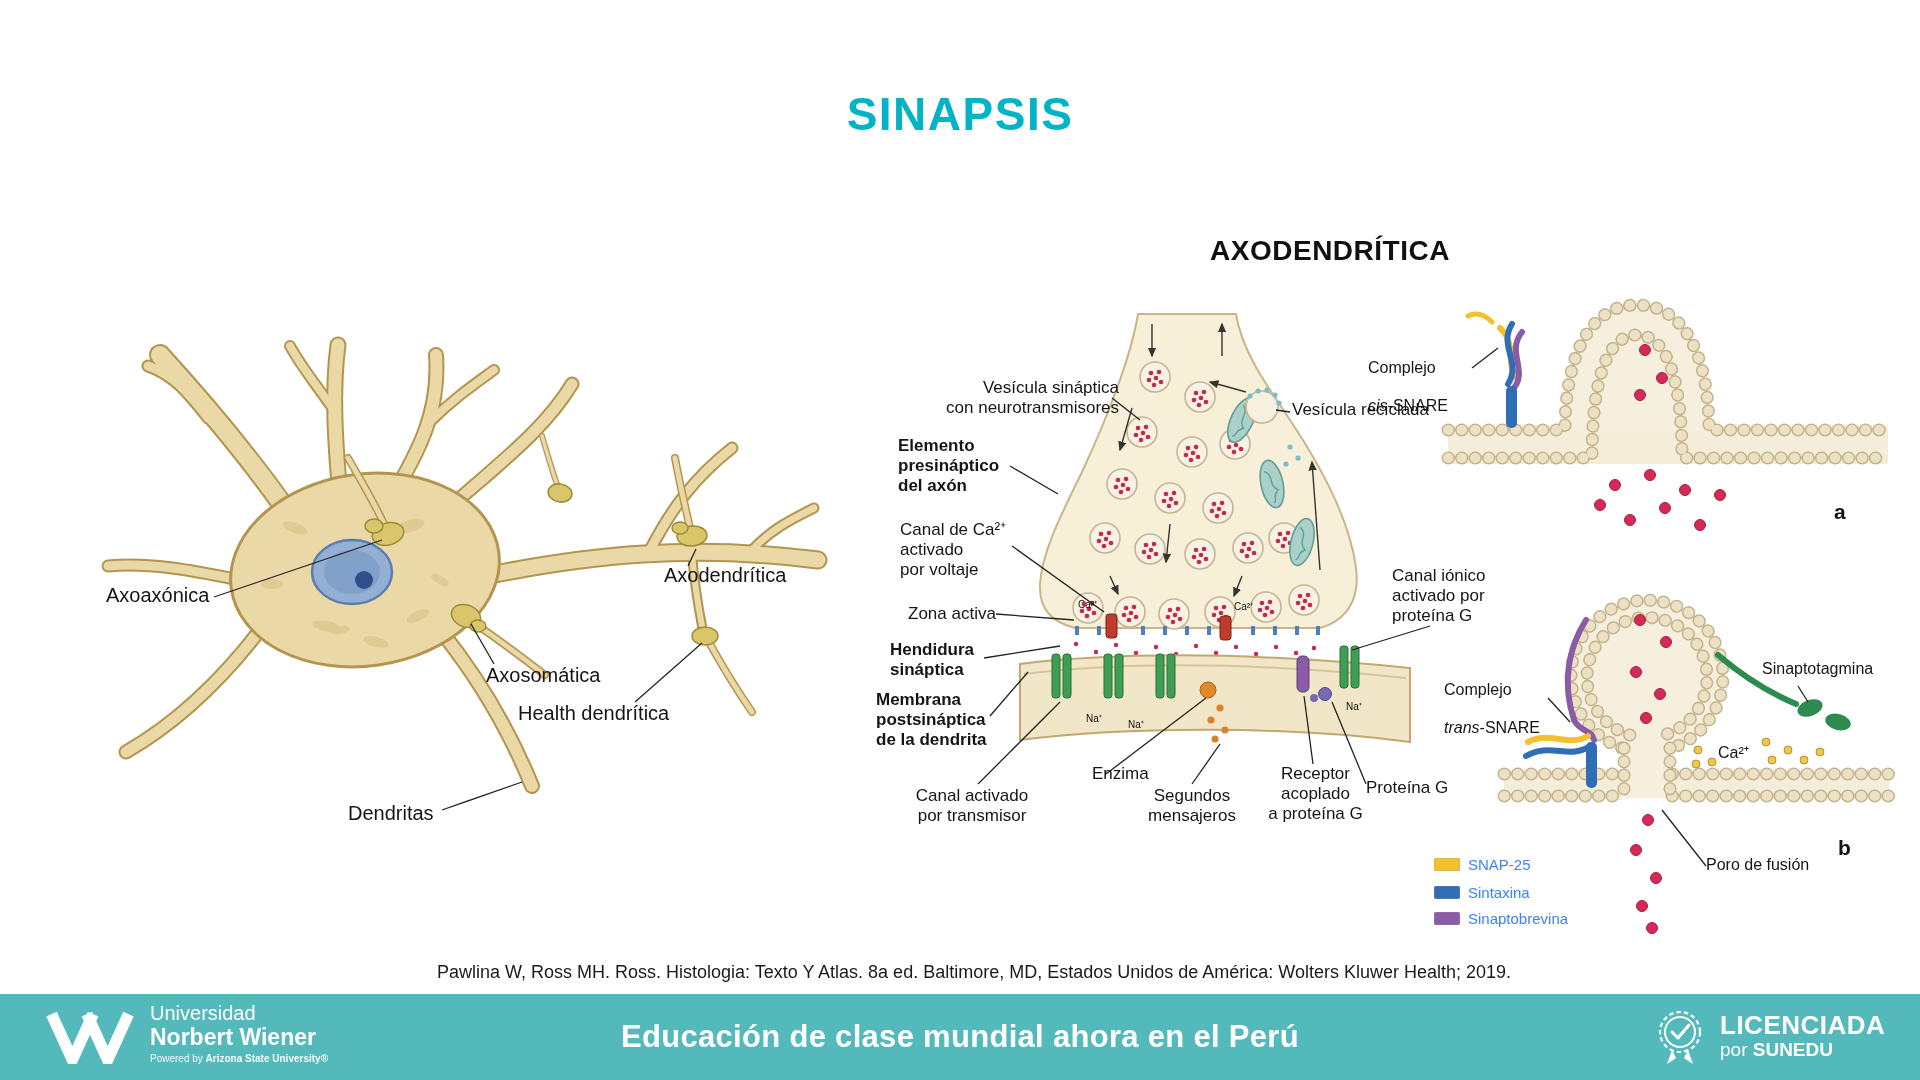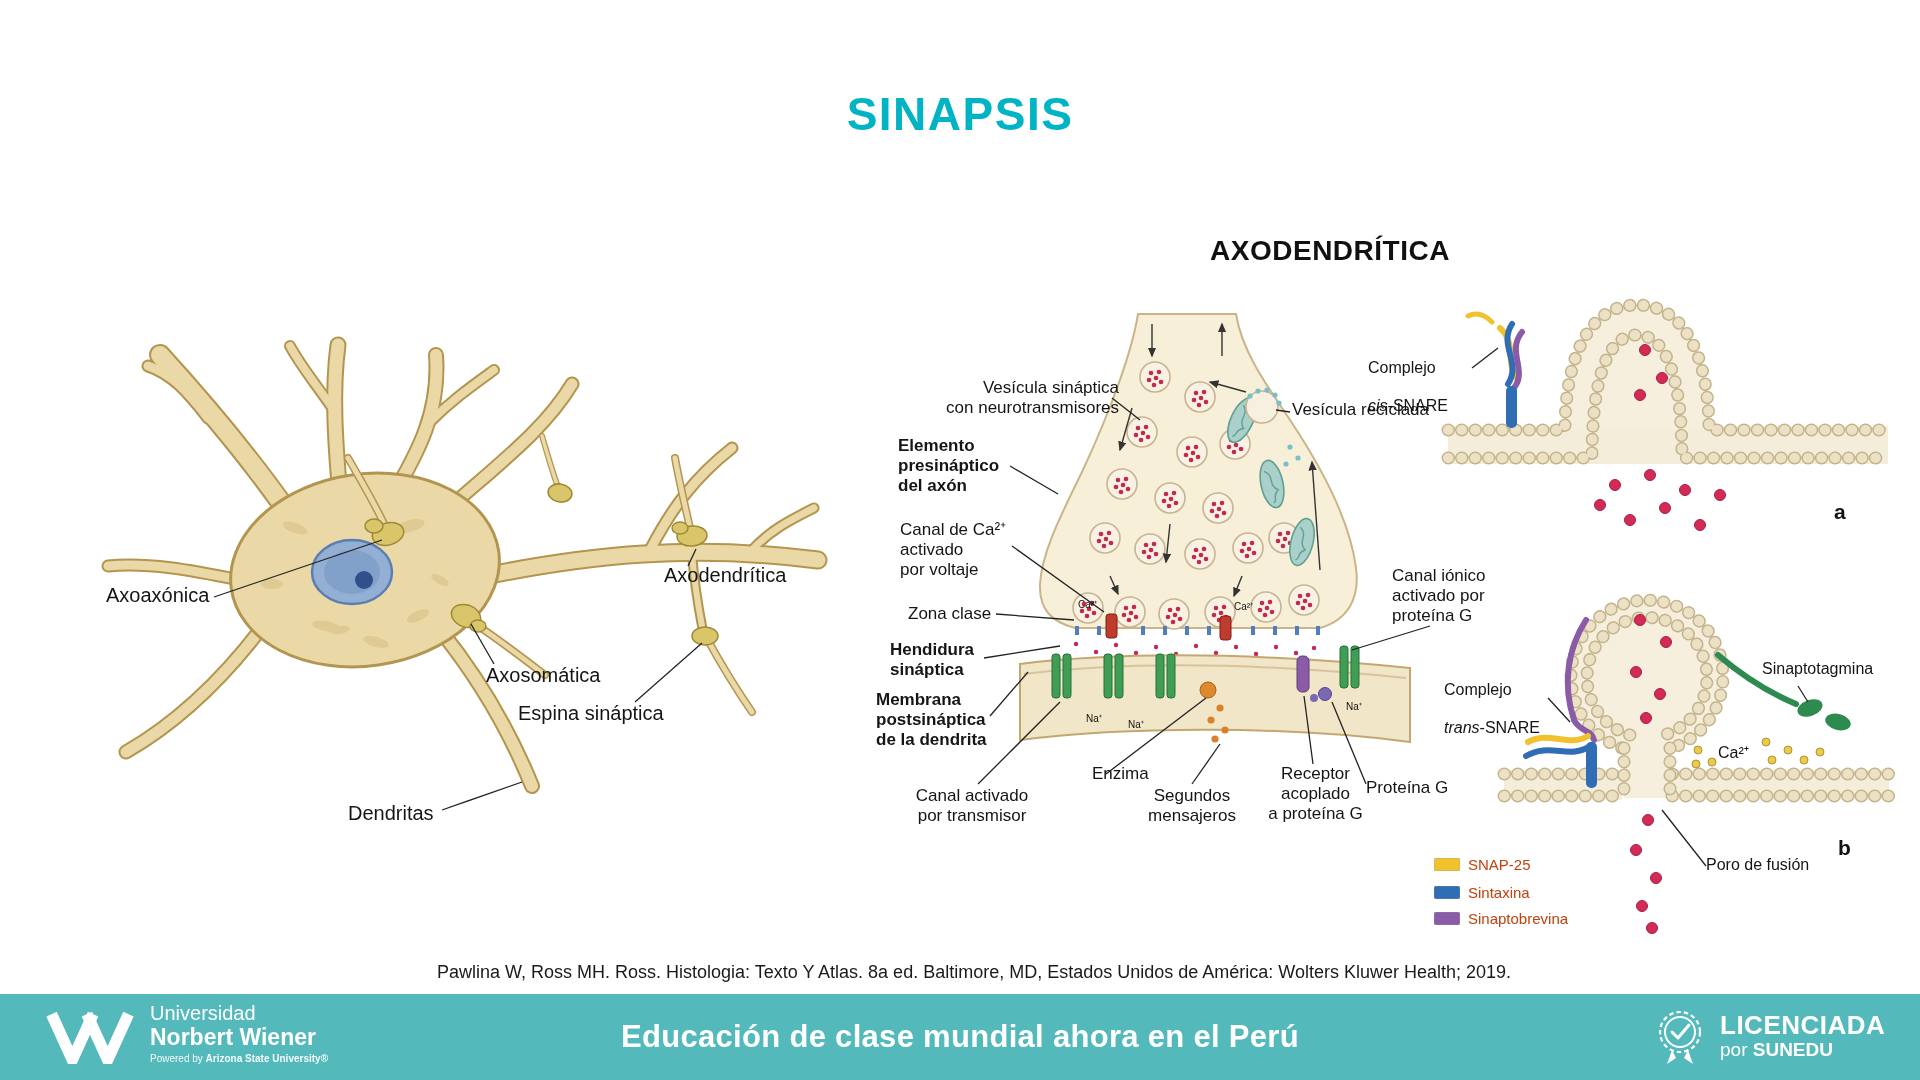--- a/index.html
+++ b/index.html
@@ -10,21 +10,21 @@
   .subtitle{position:absolute;left:1160px;top:212px;width:340px;text-align:center;
             font-size:28px;font-weight:700;color:#111;letter-spacing:0.5px;}
   .fig{position:absolute;}
   .label{position:absolute;color:#151515;font-size:17px;line-height:1.18;white-space:pre-line;}
   .nlabel{font-size:20px;}
   .slabel{font-size:16px;}
   .b{font-weight:700;}
   .r{text-align:right;}
   .c{text-align:center;}
   .panel-letter{position:absolute;font-size:21px;font-weight:700;color:#111;}
-  .legend-row{position:absolute;display:flex;align-items:center;gap:8px;font-size:15px;color:#c2410c;}
+  .legend-row{position:absolute;display:flex;align-items:center;gap:8px;font-size:15px;color:#3b82f6;}
   .citation{position:absolute;top:962px;left:14px;width:100%;text-align:center;font-size:18px;color:#1a1a1a;}
   .footer{position:absolute;left:0;top:994px;width:1920px;height:86px;background:#53b9bb;color:#fff;}
   .uni1{font-size:20px;line-height:1.15;}
   .uni2{font-size:23px;font-weight:700;line-height:1.1;}
   .powered{font-size:10px;margin-top:3px;opacity:.95;}
   .tagline{position:absolute;left:0;width:100%;top:25px;text-align:center;
            font-size:31px;font-weight:800;letter-spacing:0.3px;}
   .lic1{font-size:26px;font-weight:700;letter-spacing:0.5px;line-height:1.1;}
   .lic2{font-size:19px;}
   
@@ -124,21 +124,21 @@
         <line class="lead" x1="598" y1="236" x2="606" y2="219"></line>
         <line class="lead" x1="404" y1="334" x2="381" y2="294"></line>
         <line class="lead" x1="545" y1="372" x2="612" y2="313"></line>
         <line class="lead" x1="352" y1="480" x2="432" y2="452"></line>
       </g>
     </svg>
   </div>
   <div class="label nlabel" style="left:106px;top:584px;">Axoaxónica</div>
   <div class="label nlabel" style="left:664px;top:564px;">Axodendrítica</div>
   <div class="label nlabel" style="left:486px;top:664px;">Axosomática</div>
-  <div class="label nlabel" style="left:518px;top:702px;">Espina sináptica</div>
+  <div class="label nlabel" style="left:518px;top:702px;">Health dendrítica</div>
   <div class="label nlabel" style="left:348px;top:802px;">Dendritas</div>
 
   <div class="fig" style="left:870px;top:312px;width:648px;height:548px;">
     <svg width="648" height="548" viewBox="0 0 648 548">
       <defs>
         <marker id="ah" markerWidth="8" markerHeight="8" refX="6" refY="3" orient="auto">
           <path d="M0,0 L7,3 L0,6 Z" fill="#333"></path>
         </marker>
         <g id="ves">
           <circle r="15" fill="#f9f1e1" stroke="#c7b493" stroke-width="1.6"></circle>
@@ -302,21 +302,21 @@
   </div>
   <div class="label r" style="left:928px;top:378px;width:180px;margin-left:11px;">Vesícula sináptica
 con neurotransmisores</div>
   <div class="label" style="left:1292px;top:400px;">Vesícula reciclada</div>
   <div class="label b" style="left:898px;top:436px;">Elemento
 presináptico
 del axón</div>
   <div class="label" style="left:900px;top:520px;">Canal de Ca²⁺
 activado
 por voltaje</div>
-  <div class="label" style="left:908px;top:604px;">Zona clase</div>
+  <div class="label" style="left:908px;top:604px;">Zona activa</div>
   <div class="label b" style="left:890px;top:640px;">Hendidura
 sináptica</div>
   <div class="label b" style="left:876px;top:690px;">Membrana
 postsináptica
 de la dendrita</div>
   <div class="label c" style="left:912px;top:786px;width:120px;">Canal activado
 por transmisor</div>
   <div class="label" style="left:1092px;top:764px;">Enzima</div>
   <div class="label c" style="left:1142px;top:786px;width:100px;">Segundos
 mensajeros</div>

